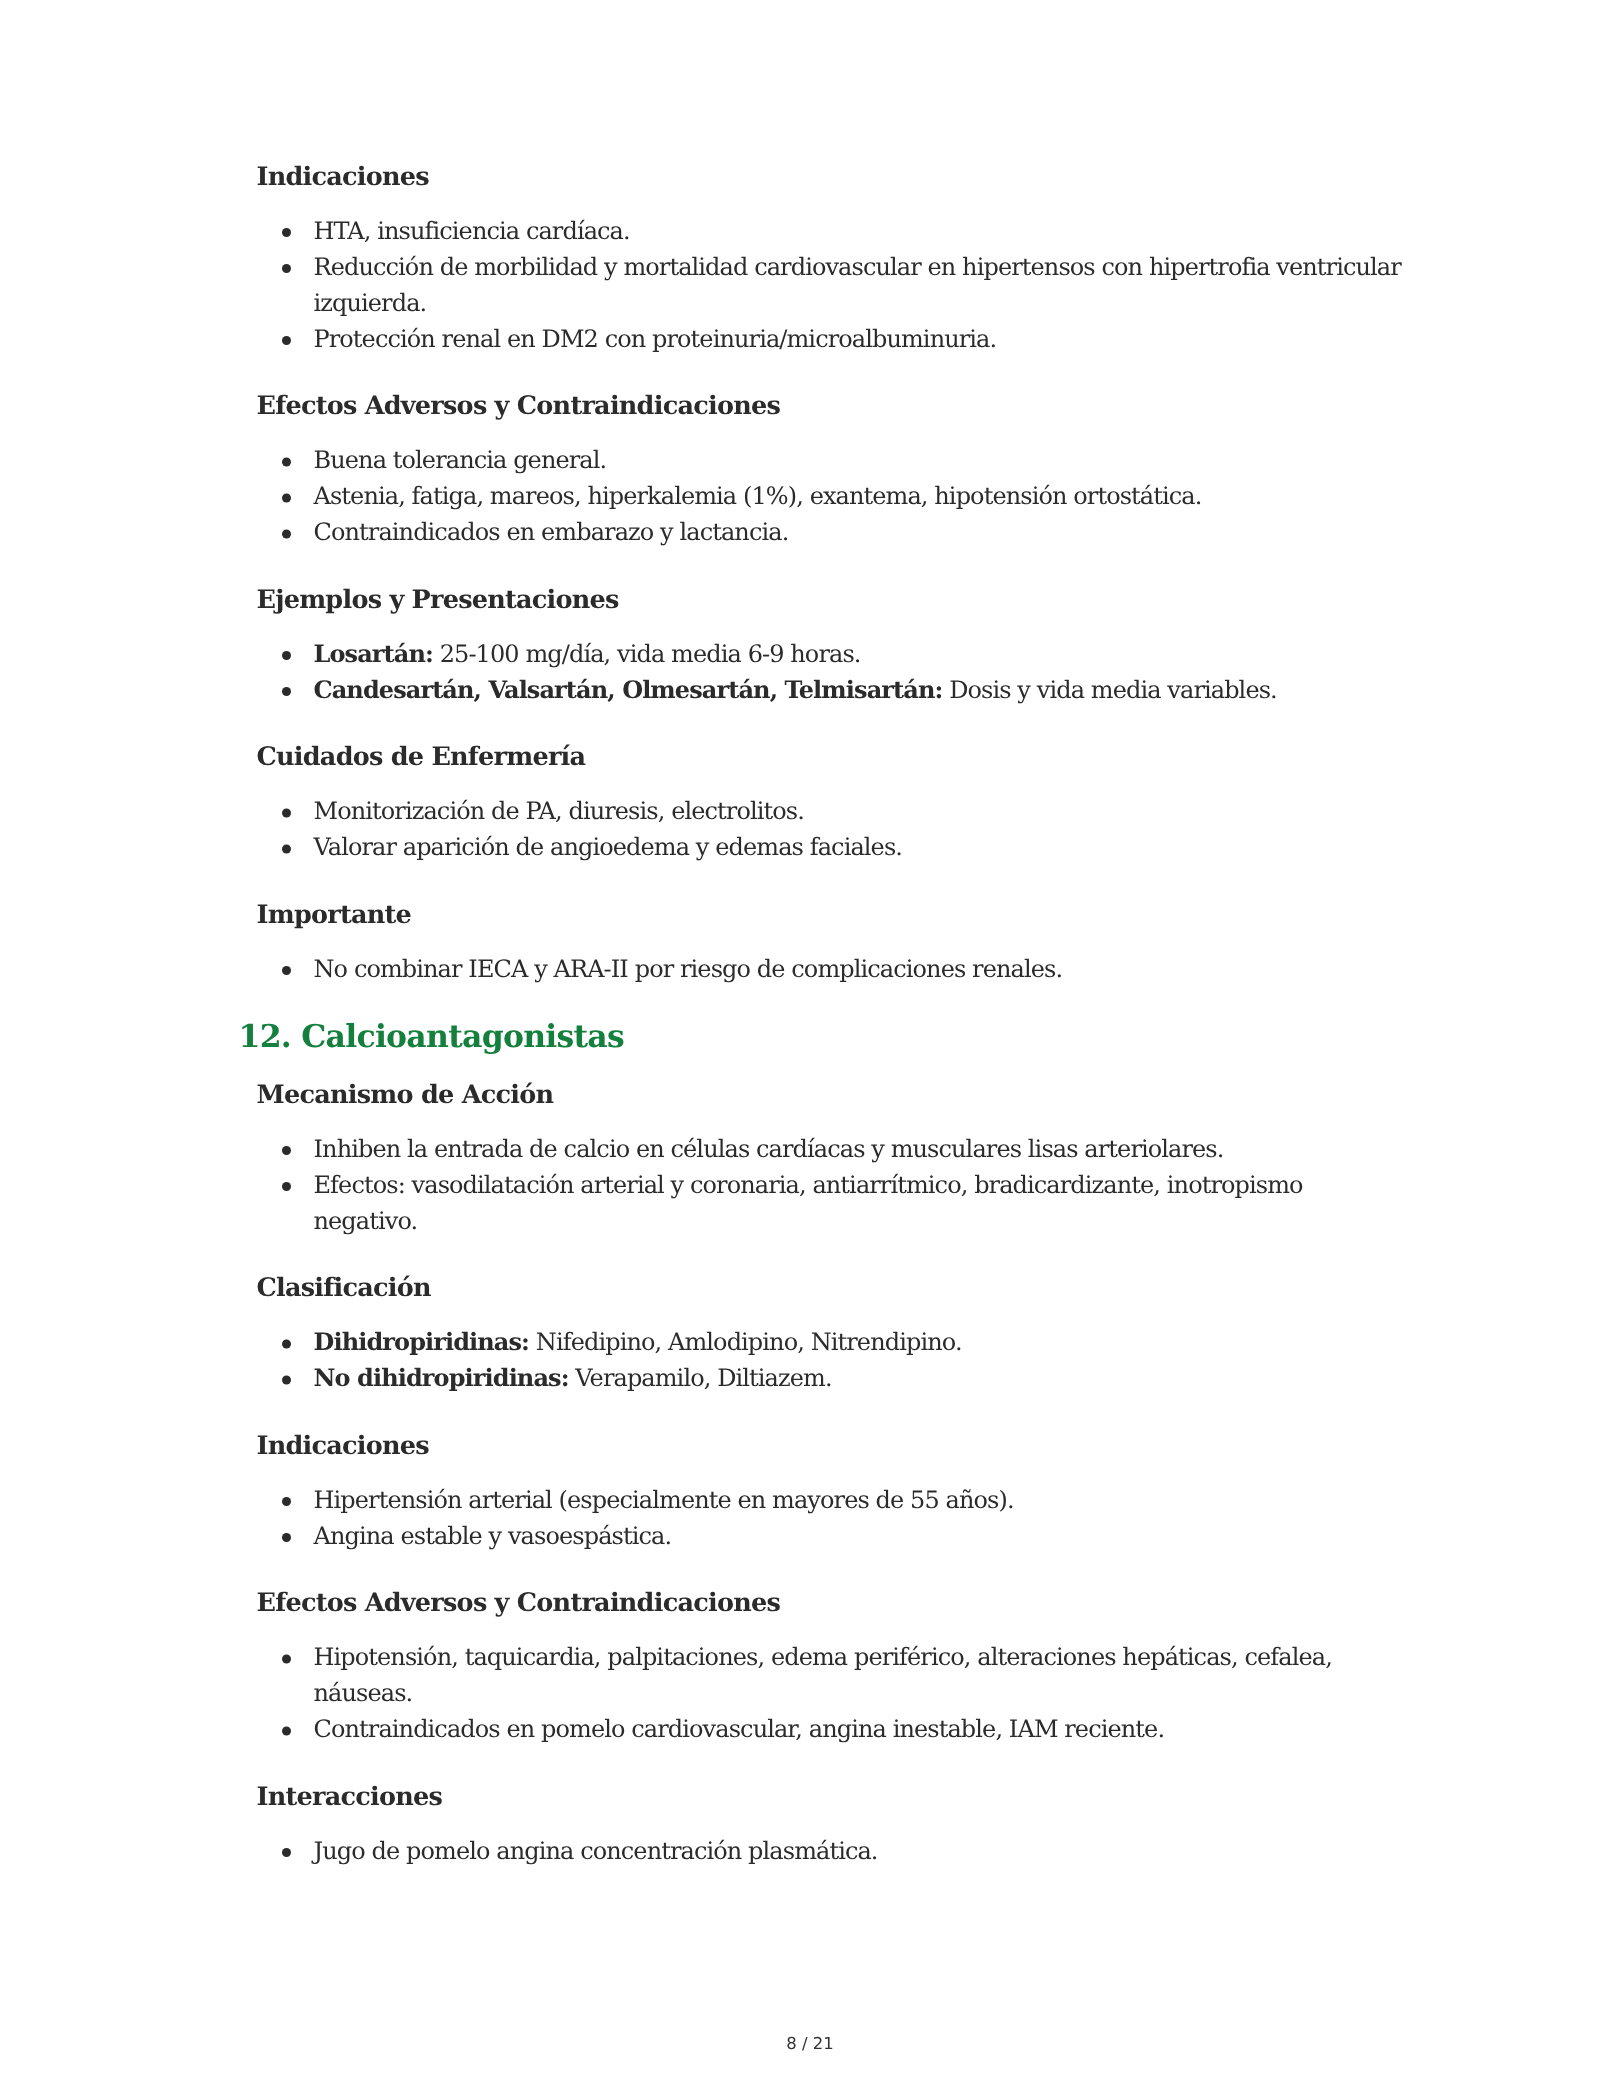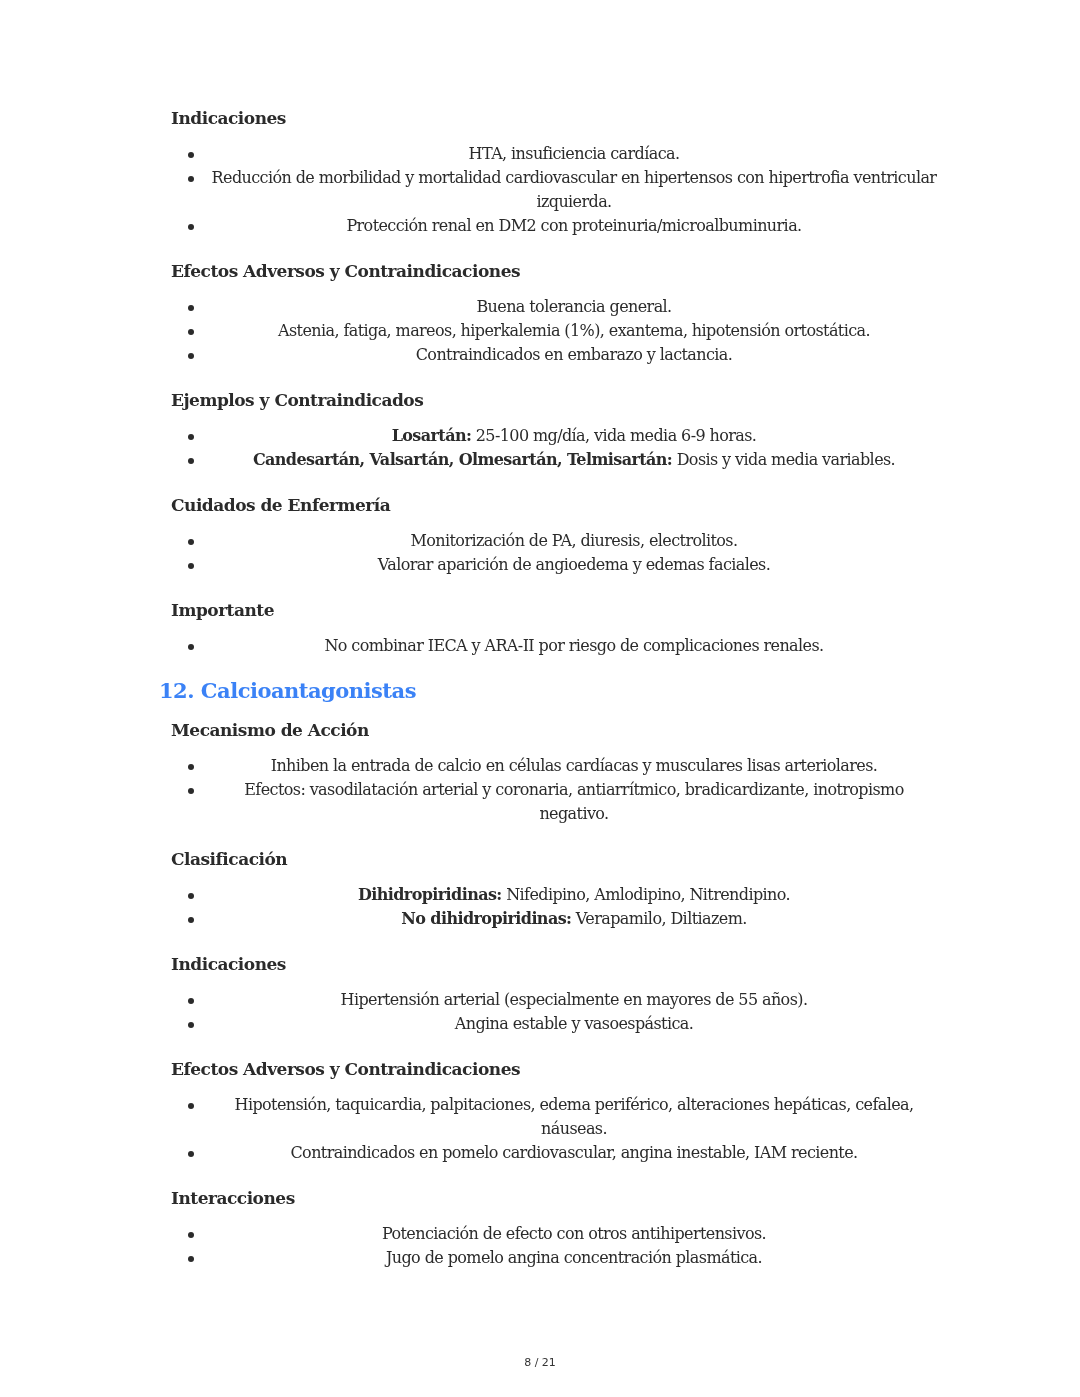--- a/index.html
+++ b/index.html
@@ -29,35 +29,34 @@
       margin: 12px;
       color: #2b2b2b;
       letter-spacing: -0.5px;
     }
     .h2 {
       font-family: "DejaVu Serif", serif;
       font-weight: bold;
       font-size: 21px;
       line-height: 30px;
       margin: 0;
-      color: #3b82f6;
+      color: #15803d;
       letter-spacing: -0.5px;
     }
     ul {
       margin: 0;
       padding: 0;
       list-style: none;
     }
     li {
       position: relative;
       padding-left: 50px;
       font-size: 16px;
       line-height: 24px;
       letter-spacing: -0.6px;
-      text-align: center;
     }
     li::before {
       content: "";
       position: absolute;
       left: 29px;
       top: 10px;
       width: 6px;
       height: 6px;
       border-radius: 50%;
       background: #2b2b2b;
@@ -92,21 +91,21 @@
   <div class="section">
     <h3 class="h3">Efectos Adversos y Contraindicaciones</h3>
     <ul>
       <li><span>Buena tolerancia general.</span></li>
       <li><span>Astenia, fatiga, mareos, hiperkalemia (1%), exantema, hipotensión ortostática.</span></li>
       <li><span>Contraindicados en embarazo y lactancia.</span></li>
     </ul>
   </div>
 
   <div class="section">
-    <h3 class="h3">Ejemplos y Contraindicados</h3>
+    <h3 class="h3">Ejemplos y Presentaciones</h3>
     <ul>
       <li><span class="b">Losartán:</span><span> 25-100 mg/día, vida media 6-9 horas.</span></li>
       <li><span class="b">Candesartán, Valsartán, Olmesartán, Telmisartán:</span><span> Dosis y vida media variables.</span></li>
     </ul>
   </div>
 
   <div class="section">
     <h3 class="h3">Cuidados de Enfermería</h3>
     <ul>
       <li><span>Monitorización de PA, diuresis, electrolitos.</span></li>
@@ -151,20 +150,19 @@
     <h3 class="h3">Efectos Adversos y Contraindicaciones</h3>
     <ul>
       <li><span>Hipotensión, taquicardia, palpitaciones, edema periférico, alteraciones hepáticas, cefalea, náuseas.</span></li>
       <li><span>Contraindicados en pomelo cardiovascular, angina inestable, IAM reciente.</span></li>
     </ul>
   </div>
 
   <div class="section">
     <h3 class="h3">Interacciones</h3>
     <ul>
-      <li><span>Potenciación de efecto con otros antihipertensivos.</span></li>
       <li><span>Jugo de pomelo angina concentración plasmática.</span></li>
     </ul>
   </div>
 
 </div>
 
 <div class="footer">8 / 21</div>
 
 </body></html>

